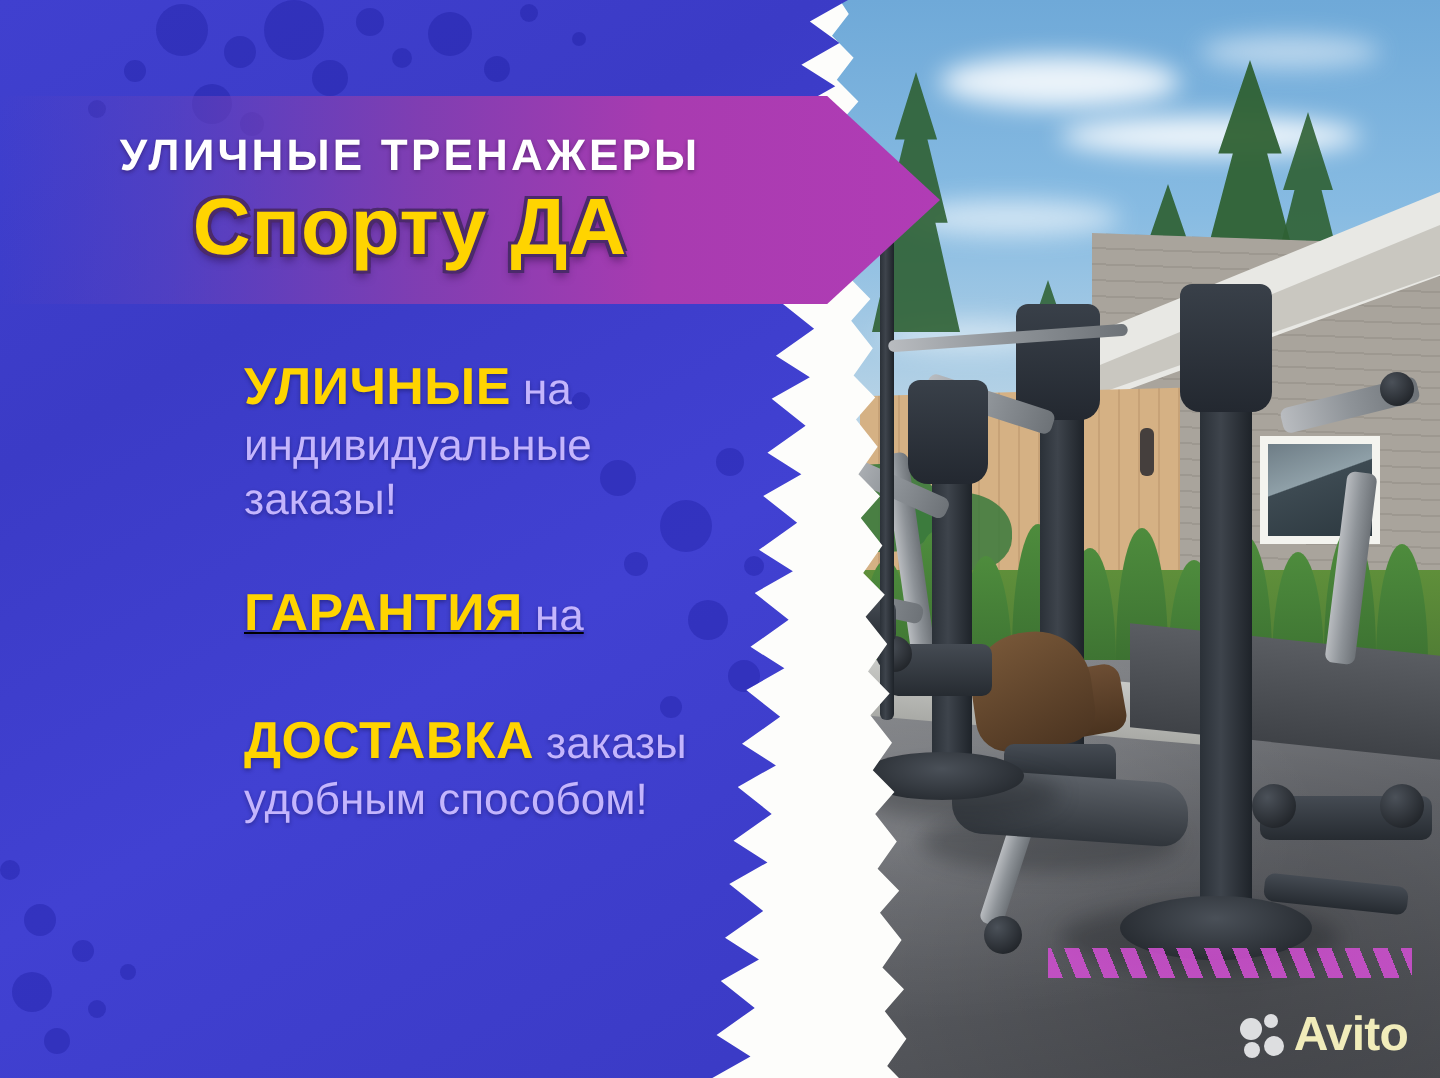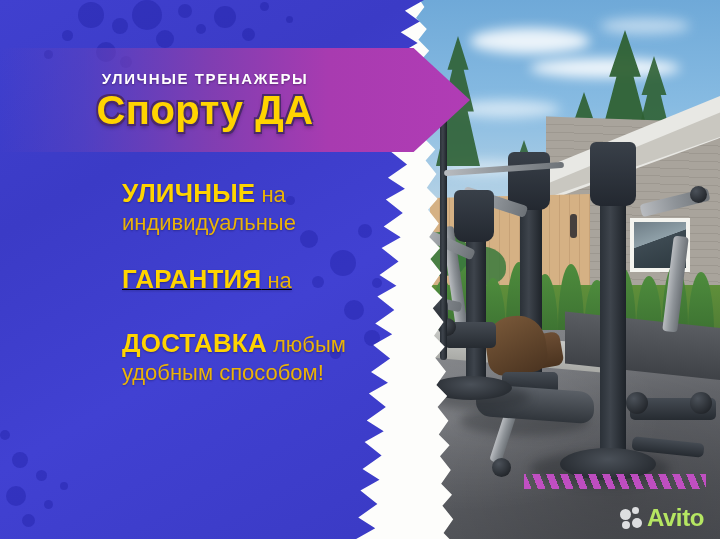--- a/index.html
+++ b/index.html
@@ -156,63 +156,63 @@
       #a83bb0 70%,
       #b13cb5 100%);
     clip-path:polygon(0% 0%, 88% 0%, 100% 50%, 88% 100%, 0% 100%);
   }
   .banner-txt {
     position:absolute; left:0; top:48px; width:470px; height:104px;
     display:flex; flex-direction:column; align-items:center;
     justify-content:center; padding-right:60px;
   }
   .kicker {
-    color:#ffffff; font-size:15px; font-weight:700;
+    color:#ffffff; font-size:22px; font-weight:700;
     letter-spacing:1.6px; text-shadow:0 1px 2px rgba(40,10,60,.45);
   }
   .headline {
     color:#ffd400; font-size:40px; font-weight:700; line-height:1.05;
     margin-top:2px; letter-spacing:.5px;
     text-shadow:
       -1.6px -1.6px 0 #4b2a6b, 1.6px -1.6px 0 #4b2a6b,
       -1.6px  1.6px 0 #4b2a6b, 1.6px  1.6px 0 #4b2a6b,
       0 3px 4px rgba(30,5,50,.5);
   }
 
   
   .bullets { position:absolute; left:122px; top:178px; width:300px; }
   .bullet { margin-bottom:28px; }
   .b-line { line-height:1.18; }
   .b-accent {
     color:#ffd400; font-size:26px; font-weight:700; letter-spacing:.2px;
     text-shadow:0 1px 2px rgba(15,15,70,.45);
   }
   .b-plain {
-    color:#eab308; font-size:22px; font-weight:400;
+    color:#c4b5fd; font-size:22px; font-weight:400;
     text-shadow:0 1px 2px rgba(15,15,70,.40);
   }
   .b-row2 { display:block; margin-top:1px; }
 
   
   .stripes {
     position:absolute; right:14px; bottom:50px; width:182px; height:15px;
     background:repeating-linear-gradient(68deg,
       #cf4fd0 0px, #cf4fd0 7px,
       rgba(255,255,255,0) 7px, rgba(255,255,255,0) 13px);
     opacity:.88;
   }
   .avito {
     position:absolute; right:16px; bottom:9px;
     display:flex; align-items:center; gap:5px;
     opacity:.93;
   }
   .avito-mark { position:relative; width:22px; height:22px; }
   .avito-mark i { position:absolute; border-radius:50%; background:#e9eaec; display:block; }
   .avito-word {
-    color:#bef264; font-size:24px; font-weight:700; letter-spacing:-.4px;
+    color:#fef9c3; font-size:24px; font-weight:700; letter-spacing:-.4px;
     line-height:1;
   }
 </style>
 </head>
 <body>
 
 <div id="ad">
 
   <div class="photo">
     <div class="sky"></div>
@@ -363,31 +363,32 @@
     <div class="headline">Спорту ДА</div>
   </div>
 
   <div class="bullets">
 
     <div class="bullet">
       <div class="b-line">
         <span class="b-accent">УЛИЧНЫЕ</span><span class="b-plain"> на</span>
       </div>
       <div class="b-line b-row2"><span class="b-plain">индивидуальные</span></div>
+      <div class="b-line b-row2"><span class="b-plain">заказы!</span></div>
     </div>
 
     <div class="bullet" style="margin-top:20px;text-decoration:underline;">
       <div class="b-line">
         <span class="b-accent">ГАРАНТИЯ</span><span class="b-plain"> на</span>
       </div>
     </div>
 
     <div class="bullet" style="margin-top:34px;">
       <div class="b-line">
-        <span class="b-accent">ДОСТАВКА</span><span class="b-plain"> любым</span>
+        <span class="b-accent">ДОСТАВКА</span><span class="b-plain"> заказы</span>
       </div>
       <div class="b-line b-row2"><span class="b-plain">удобным способом!</span></div>
     </div>
 
   </div>
 
   <div class="stripes"></div>
   <div class="avito">
     <div class="avito-mark">
       <i style="left:0px;top:2px;width:11px;height:11px;"></i>

